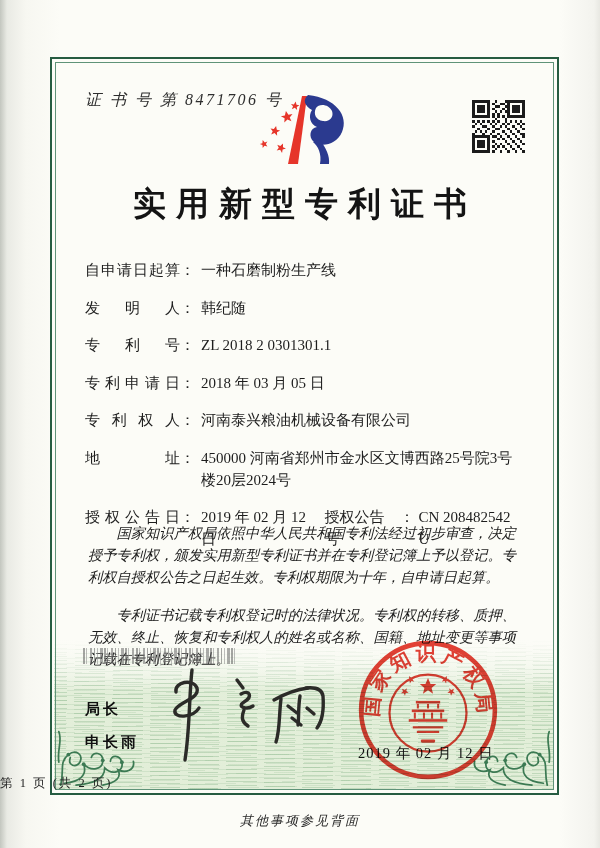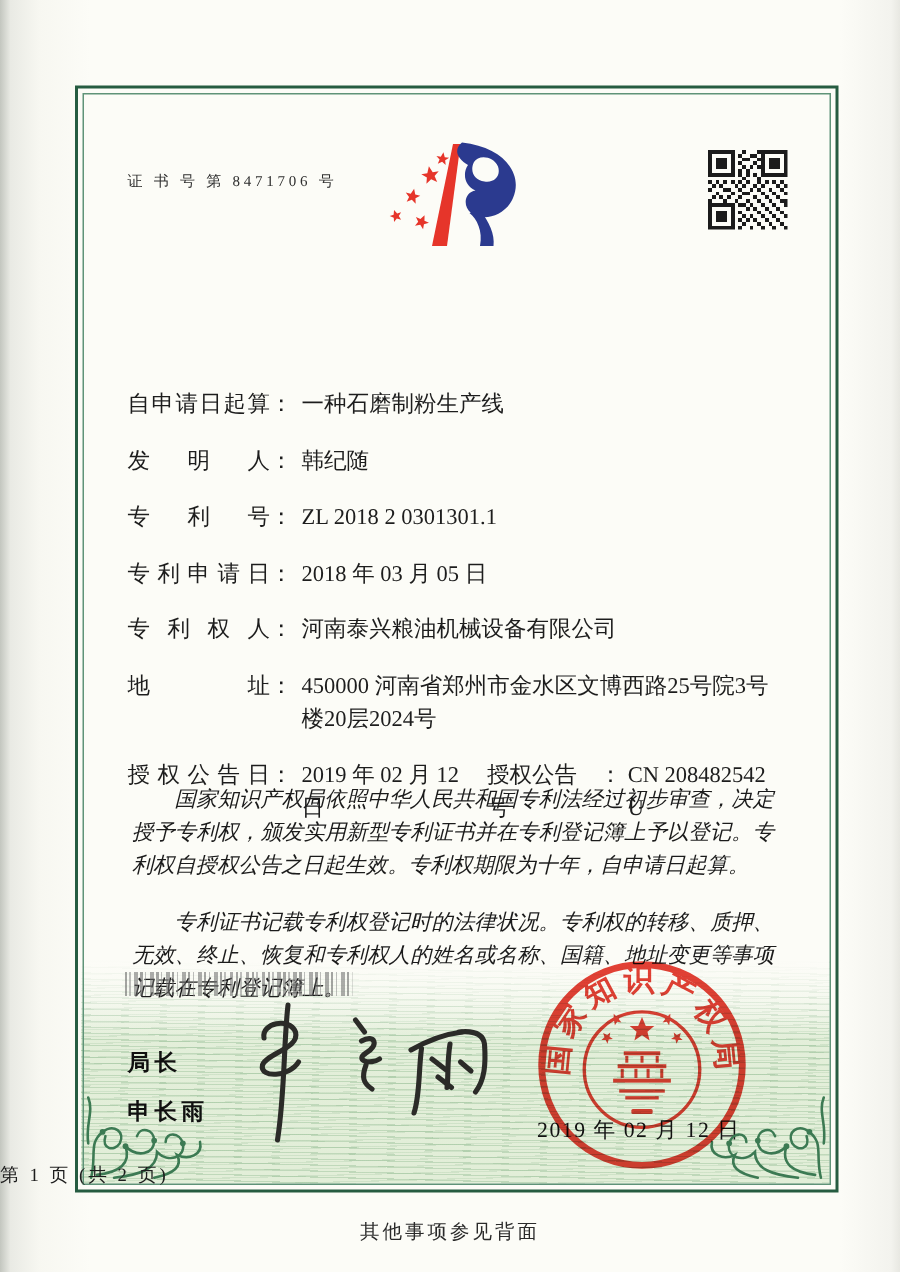--- a/index.html
+++ b/index.html
@@ -16,21 +16,21 @@
   
   .green-zone{
     position:absolute;left:54px;top:640px;width:499px;height:149px;z-index:0;
     background:
       repeating-linear-gradient(1.5deg, rgba(110,165,115,.30) 0 .8px, rgba(110,165,115,0) .8px 4px),
       repeating-linear-gradient(-1.5deg, rgba(110,165,115,.16) 0 .8px, rgba(110,165,115,0) .8px 4.6px),
       linear-gradient(to bottom, rgba(229,240,222,.15), rgba(224,237,214,.9) 35%, #e2eed8);
   }
   .green-zone::after{content:"";position:absolute;left:0;top:0;right:0;height:52px;
       background:linear-gradient(to bottom,#fcfcf7 0,rgba(252,252,247,0) 100%);}
-  .cert-no{position:absolute;left:85px;top:114px;font-size:10px;letter-spacing:2.5px;color:#2e2e2e;z-index:2;}
+  .cert-no{position:absolute;left:85px;top:90px;font-size:16px;letter-spacing:2.5px;color:#2e2e2e;z-index:2;font-style:italic;}
   .logo{position:absolute;left:250px;top:90px;width:100px;height:80px;z-index:2;}
   .qr{position:absolute;left:472px;top:100px;width:53px;height:53px;z-index:2;}
   .title{position:absolute;left:0;top:182px;width:100%;text-align:center;font-size:33px;font-weight:bold;
       letter-spacing:10px;text-indent:10px;color:#141414;z-index:2;}
   .fields{position:absolute;left:85px;top:259px;width:440px;z-index:2;font-size:15px;}
   .frow{display:flex;align-items:flex-start;margin-bottom:15.5px;line-height:22px;}
   .flabel{display:inline-block;width:95px;flex:none;text-align:justify;text-align-last:justify;text-justify:inter-character;}
   .fcolon{flex:none;margin-right:6px;}
   .fvalue{max-width:300px;}
   .fvalue.wide{max-width:368px;}
@@ -40,21 +40,21 @@
       font-size:14.2px;line-height:22px;font-style:italic;text-align:justify;color:#1b1b1b;}
   .paras p{margin:16px;text-indent:2em;}
   .barcode{position:absolute;left:83px;top:648px;width:152px;height:16px;opacity:.55;z-index:2;
       background:repeating-linear-gradient(90deg,#5d5d5d 0 1.5px,transparent 1.5px 3px,#8a8a8a 3px 4px,transparent 4px 6.6px,#6a6a6a 6.6px 9px,transparent 9px 10.6px);}
   .officer{position:absolute;left:85px;top:692px;z-index:2;font-family:"Liberation Sans","DejaVu Sans",sans-serif;
       font-size:15px;font-weight:600;letter-spacing:3px;line-height:33px;color:#101010;}
   .signature{position:absolute;left:148px;top:658px;width:190px;height:110px;z-index:3;}
   .seal{position:absolute;left:352px;top:634px;width:152px;height:152px;z-index:3;mix-blend-mode:multiply;opacity:.93;}
   .seal-date{position:absolute;left:358px;top:744px;z-index:2;font-size:14.5px;letter-spacing:1px;color:#121212;}
   .page-ind{position:absolute;left:0;top:775px;width:100%;text-align:left;font-size:12.5px;letter-spacing:2px;z-index:2;}
-  .back-note{position:absolute;left:0;top:812px;width:100%;text-align:center;font-size:13px;
+  .back-note{position:absolute;left:0;top:812px;width:100%;text-align:center;font-size:13px;font-style:italic;
       letter-spacing:2px;color:#2a2a2a;z-index:2;}
   .flourish{position:absolute;width:86px;height:86px;z-index:2;}
   .flourish.bl{left:55px;top:703px;}
   .flourish.br{left:467px;top:703px;transform:scaleX(-1);}
 </style>
 </head>
 <body>
 
 <div class="paper">
 
@@ -101,20 +101,21 @@
       M0 13h1v1H0z M4 13h1v1H4z M7 13h1v1H7z M10 13h1v1h-1z M13 13h1v1h-1z M16 13h1v1h-1z M19 13h1v1h-1z M20 13h1v1h-1z
       M8 14h1v1H8z M9 14h1v1H9z M11 14h1v1h-1z M14 14h1v1h-1z M17 14h1v1h-1z M20 14h1v1h-1z
       M10 15h1v1h-1z M12 15h1v1h-1z M15 15h1v1h-1z M18 15h1v1h-1z
       M8 16h1v1H8z M13 16h1v1h-1z M16 16h1v1h-1z M19 16h1v1h-1z
       M9 17h1v1H9z M11 17h1v1h-1z M14 17h1v1h-1z M17 17h1v1h-1z M20 17h1v1h-1z
       M8 18h1v1H8z M10 18h1v1h-1z M12 18h1v1h-1z M15 18h1v1h-1z M18 18h1v1h-1z
       M9 19h1v1H9z M13 19h1v1h-1z M16 19h1v1h-1z M19 19h1v1h-1z
       M8 20h1v1H8z M11 20h1v1h-1z M14 20h1v1h-1z M17 20h1v1h-1z M20 20h1v1h-1z"></path>
   </svg>
 
+  <div class="title">实用新型专利证书</div>
 
   <div class="fields">
     <div class="frow">
       <span class="flabel">自申请日起算</span>
         <span class="fcolon">：</span>
       <span class="fvalue">一种石磨制粉生产线</span>
     </div>
     <div class="frow">
       <span class="flabel">发明人</span>
         <span class="fcolon">：</span>

